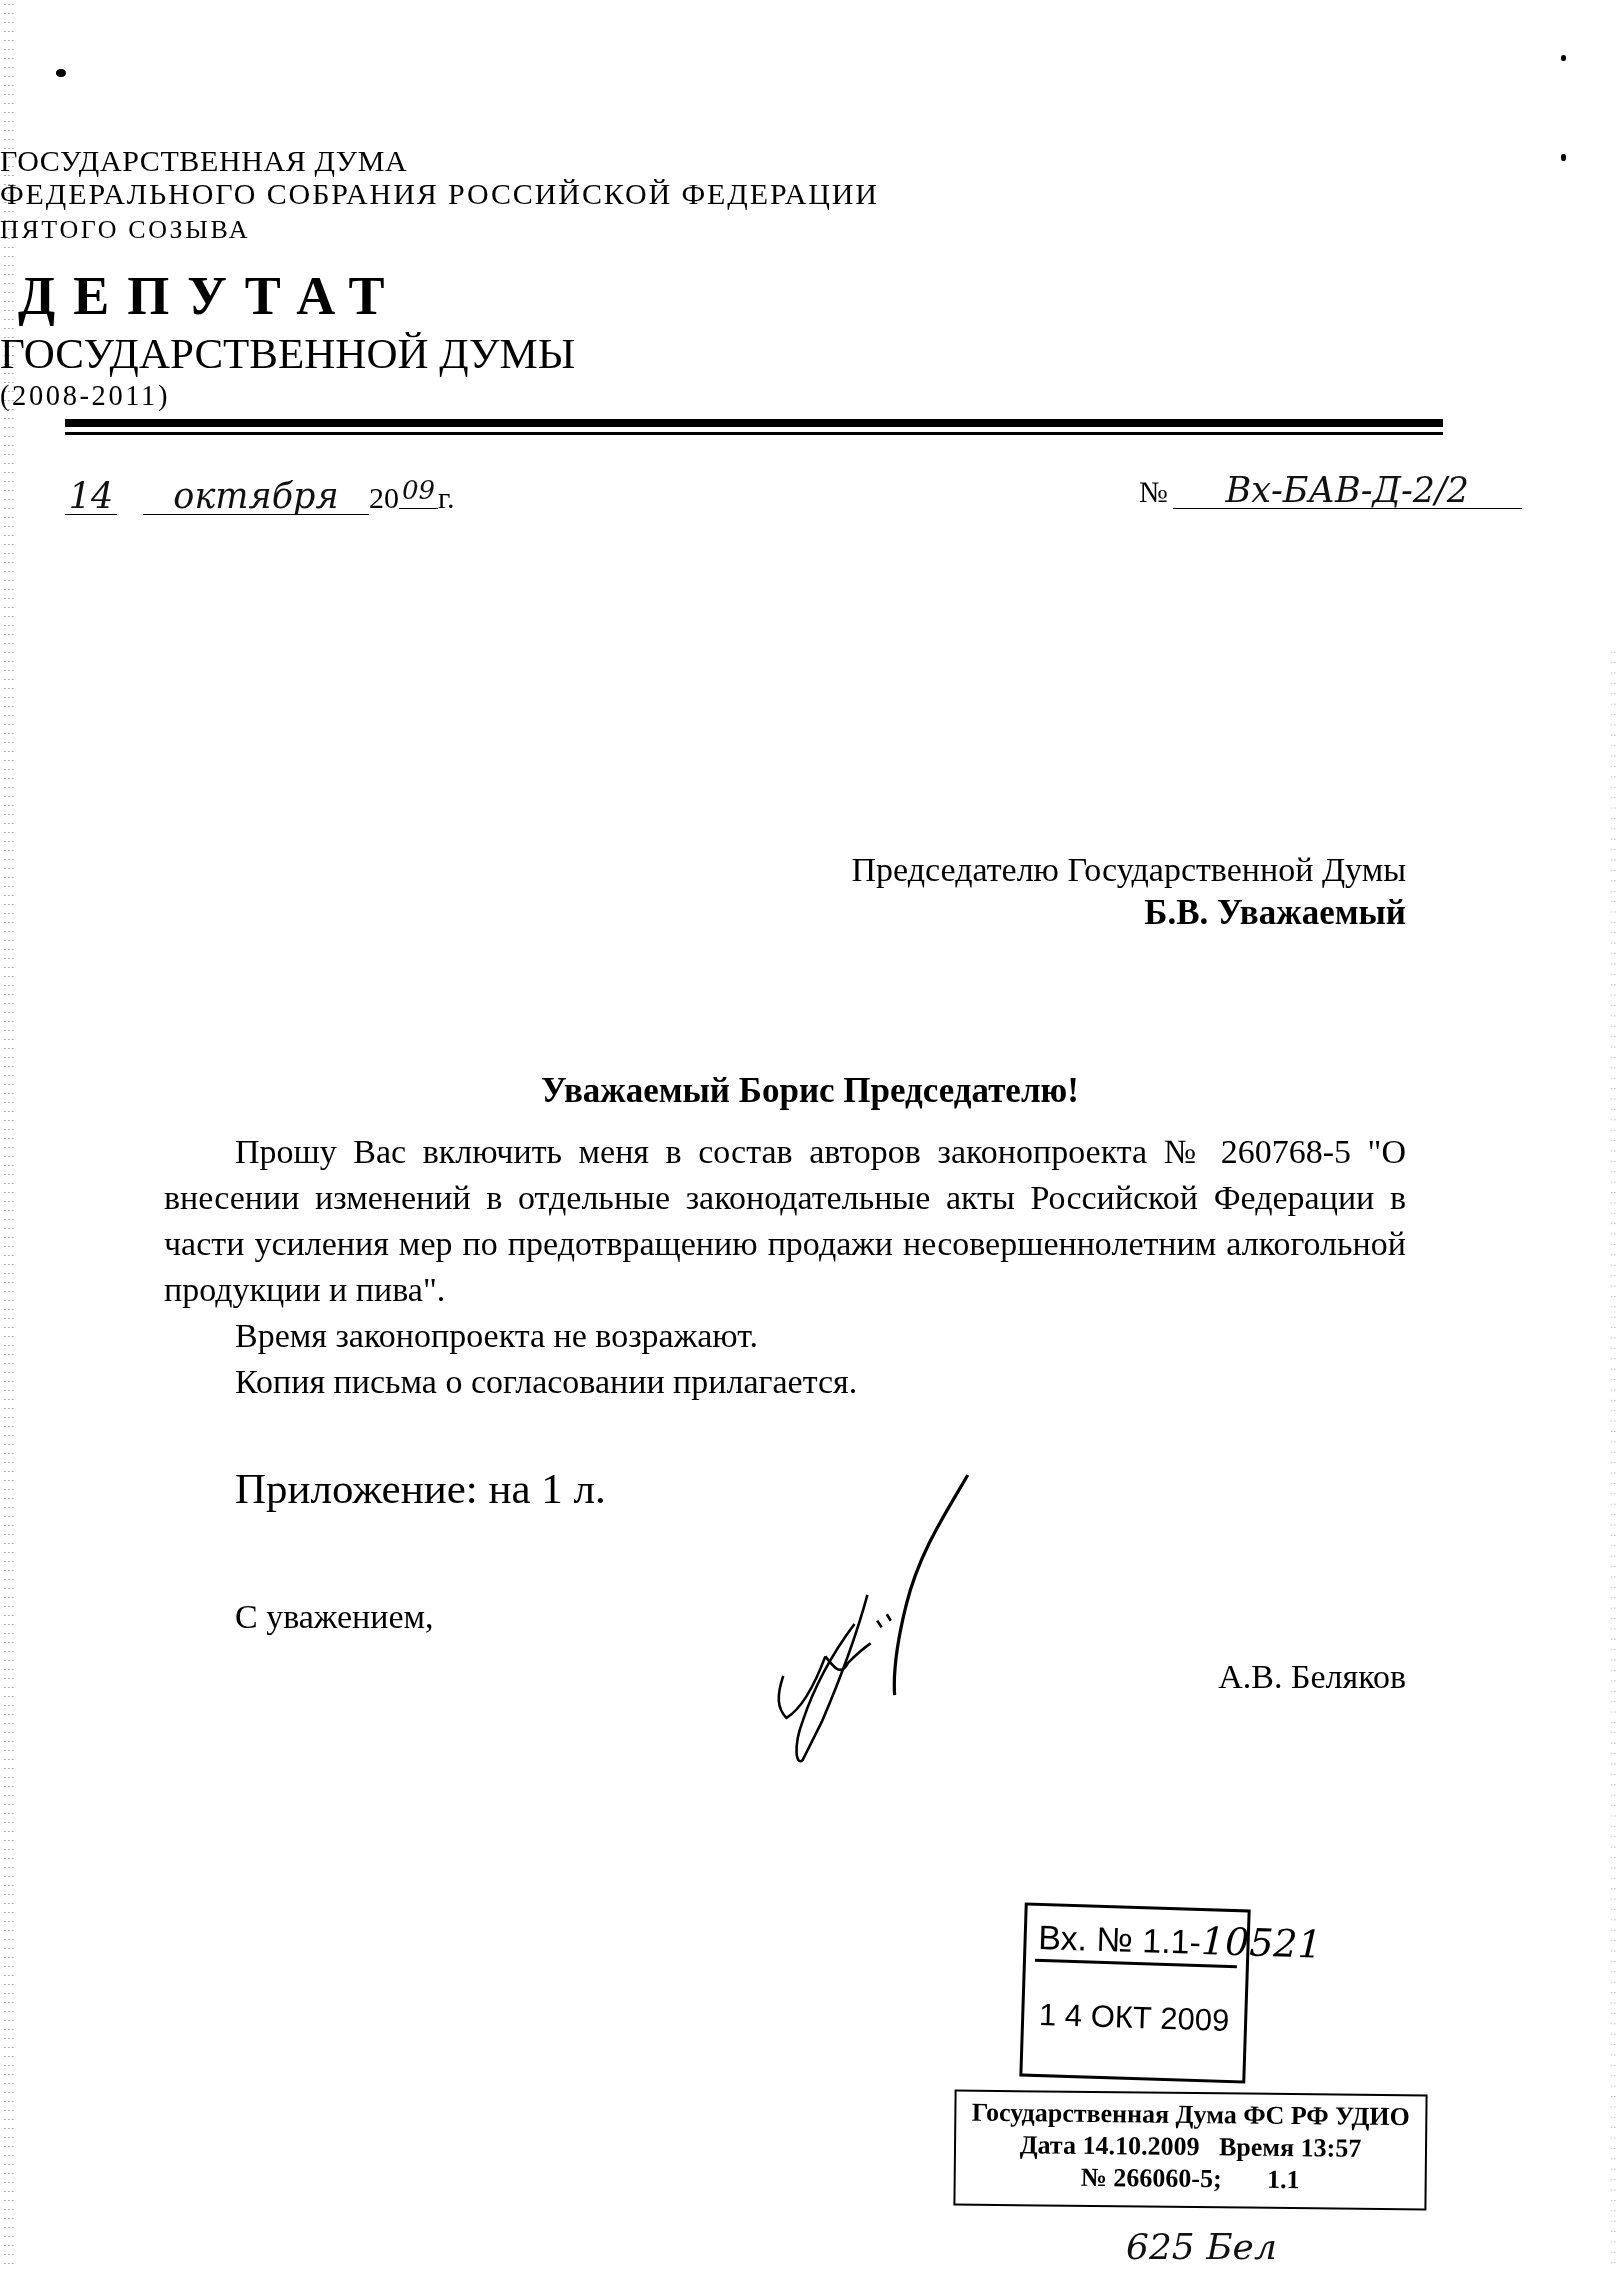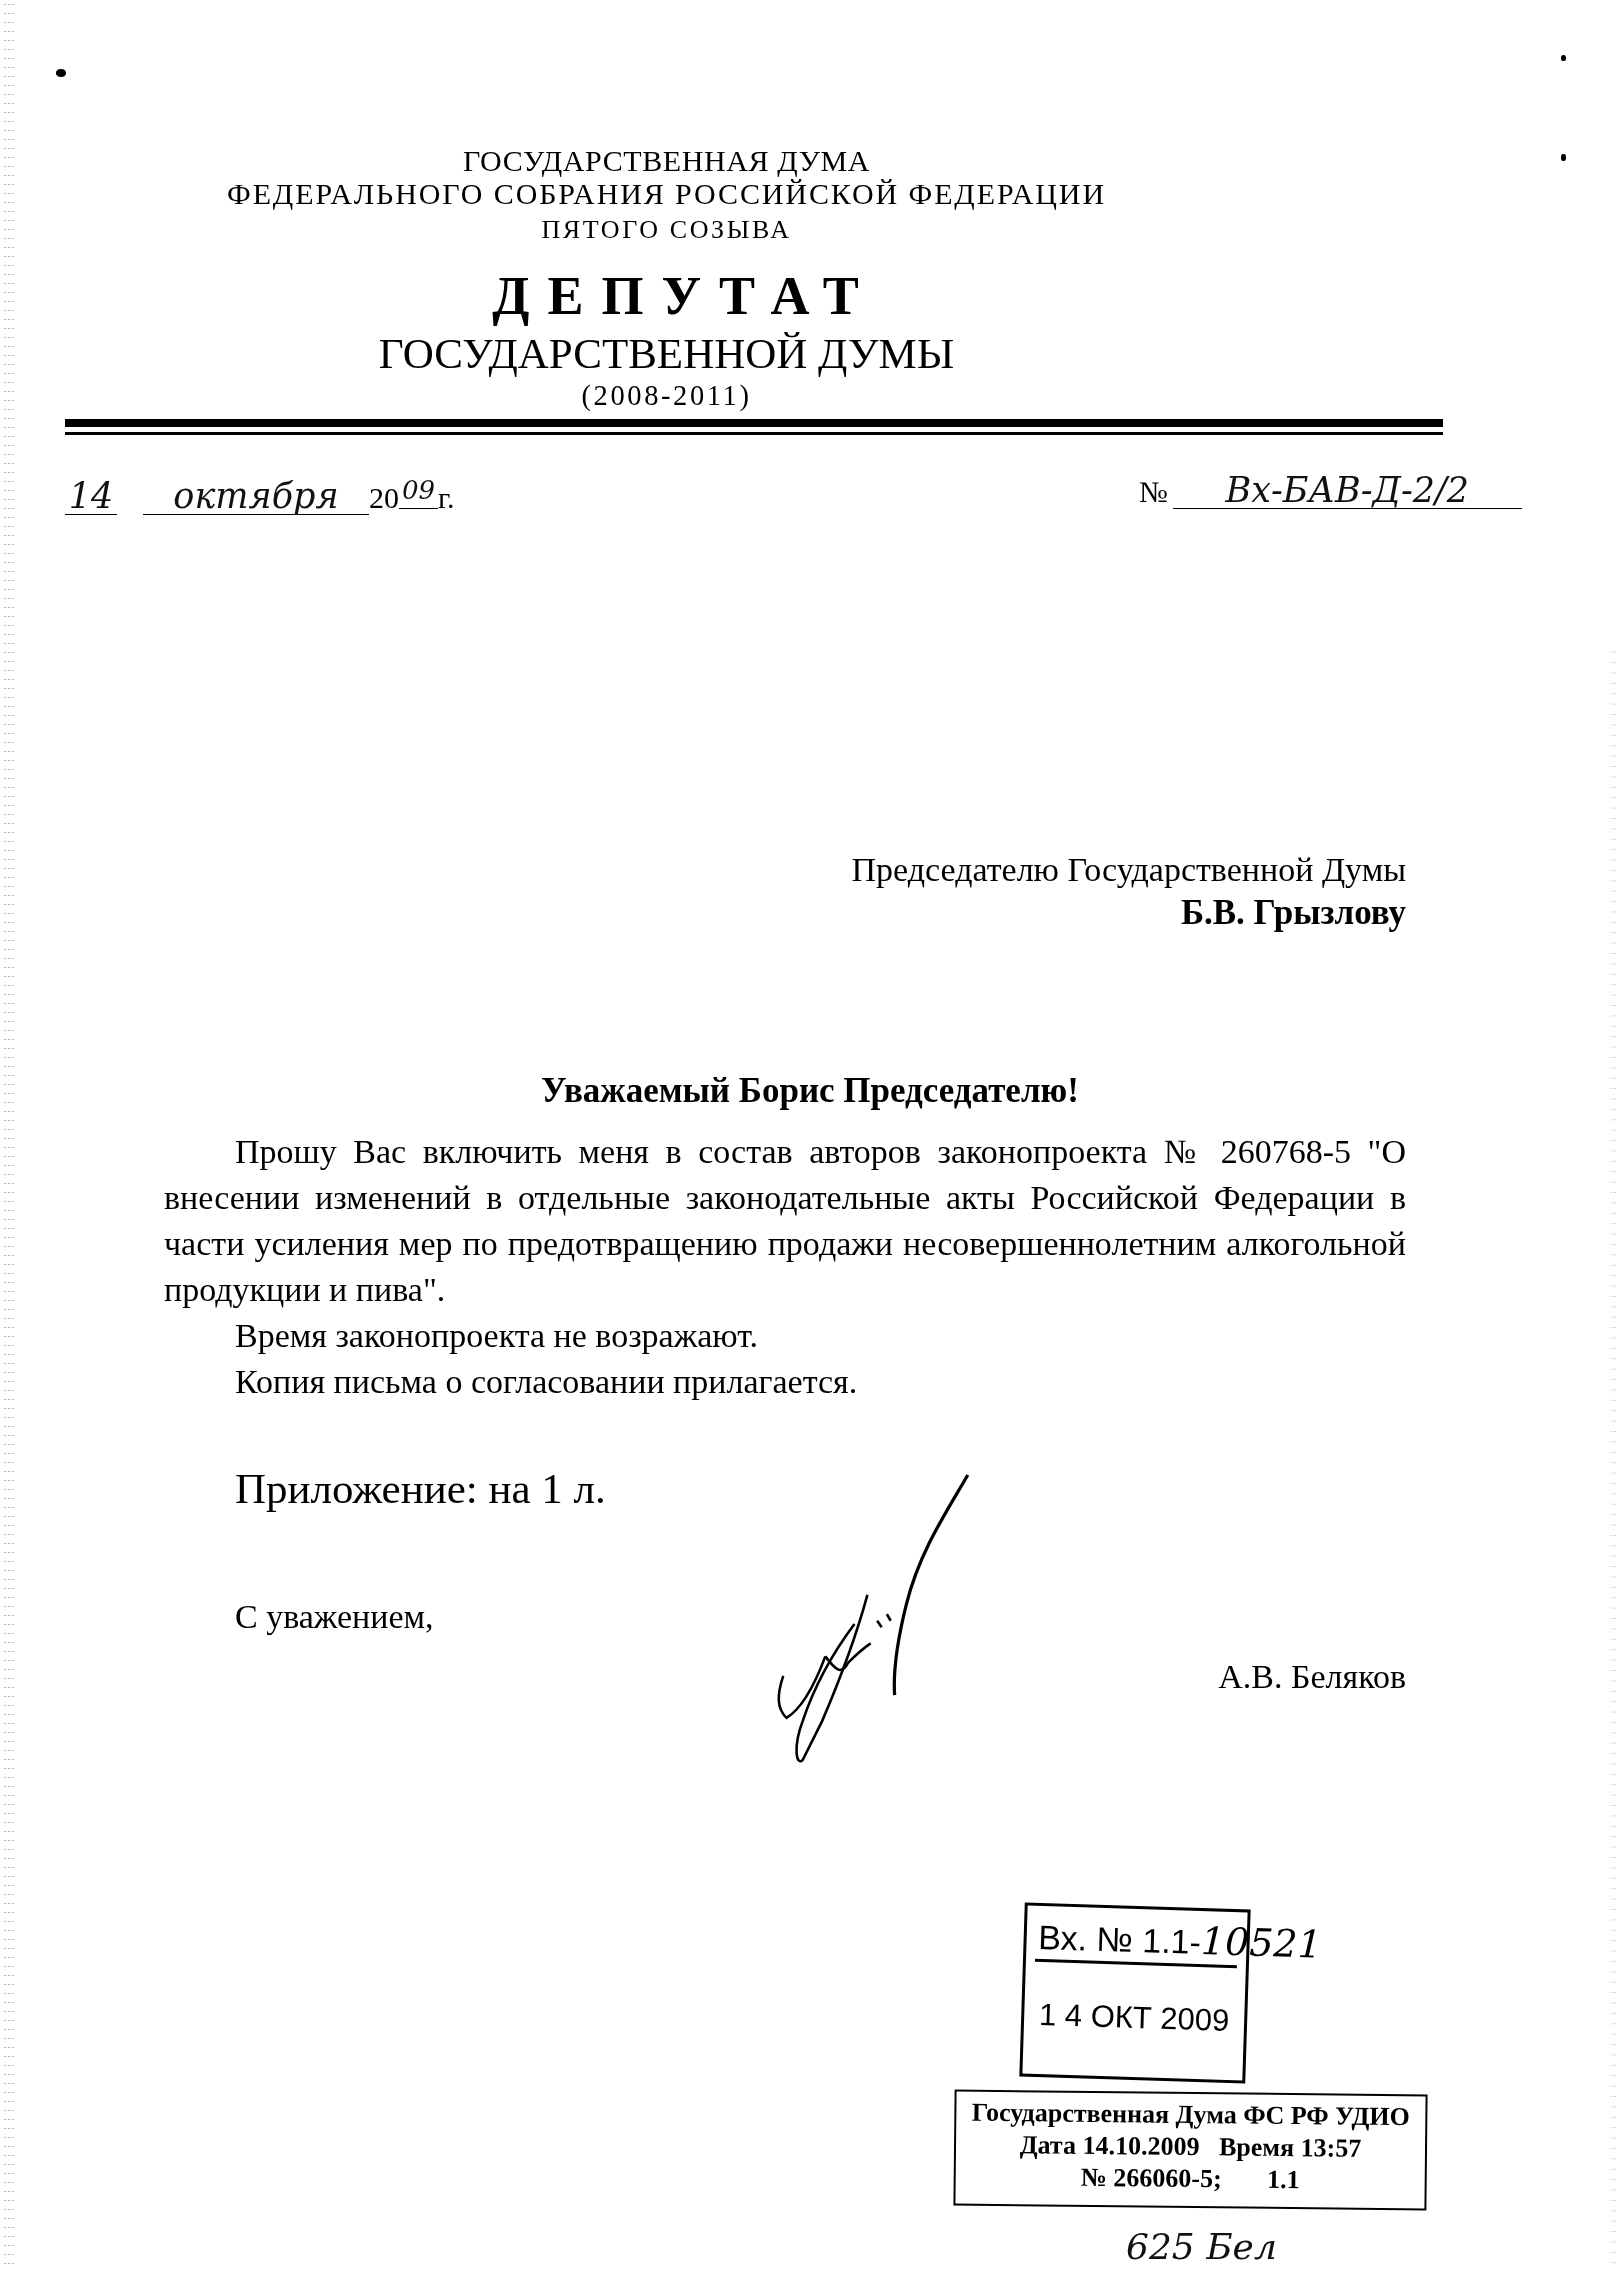--- a/index.html
+++ b/index.html
@@ -12,21 +12,21 @@
       background-image: radial-gradient(circle, #888 0.5px, transparent 0.8px);
       background-size: 3.9px 9px; opacity: 0.7;
     }
     .scan-edge-right {
       position: absolute; right: 3.9px; top: 647px; width: 6.5px; height: 1618px;
       background-image: radial-gradient(circle, #999 0.5px, transparent 0.8px);
       background-size: 3.2px 10.4px; opacity: 0.6;
     }
     .speck { position: absolute; background: #000; border-radius: 45%; }
 
-    .letterhead { position: absolute; left: 12px; width: 1309px; text-align: center; }
+    .letterhead { position: absolute; left: 0; width: 1309px; text-align: left; }
     .lh-line1 { top: 144px; font-size: 30px; letter-spacing: 0.6px; }
     .lh-line2 { top: 177px; font-size: 30px; letter-spacing: 1.9px; }
     .lh-line3 { top: 215px; font-size: 26px; letter-spacing: 2.6px; }
     .lh-title { top: 265px; font-size: 54px; font-weight: bold; letter-spacing: 18px; padding-left: 18px; }
     .lh-sub { top: 329px; font-size: 43px; }
     .lh-years { top: 380px; font-size: 28.5px; letter-spacing: 2.6px; }
 
     .rule-thick { position: absolute; left: 65px; width: 1378px; top: 419px; height: 8.4px; background: #000; }
     .rule-thin { position: absolute; left: 65px; width: 1378px; top: 432px; height: 2.6px; background: #000; }
 
@@ -94,21 +94,21 @@
 
 <div class="date-row">
   <span class="uline hand date-day">14</span><span class="uline hand date-month">октября</span><span>20</span><span class="uline hand date-year">09</span><span>г.</span>
 </div>
 <div class="reg-row">
   <span>№</span><span class="uline hand reg-num">Вх-БАВ-Д-2/2</span>
 </div>
 
 <div class="addressee">
   <div>Председателю Государственной Думы</div>
-  <div class="name">Б.В. Грызлову</div>
+  <div class="name">Б.В. Уважаемый</div>
 </div>
 
 <div class="salutation">Уважаемый Борис Председателю!</div>
 
 <div class="body-text">
   <p class="indent main-para">Прошу Вас включить меня в состав авторов законопроекта № 260768-5 "О внесении изменений в отдельные законодательные акты Российской Федерации в части усиления мер по предотвращению продажи несовершеннолетним алкогольной продукции и пива".</p>
   <p class="indent">Время законопроекта не возражают.</p>
   <p class="indent">Копия письма о согласовании прилагается.</p>
 </div>
 

